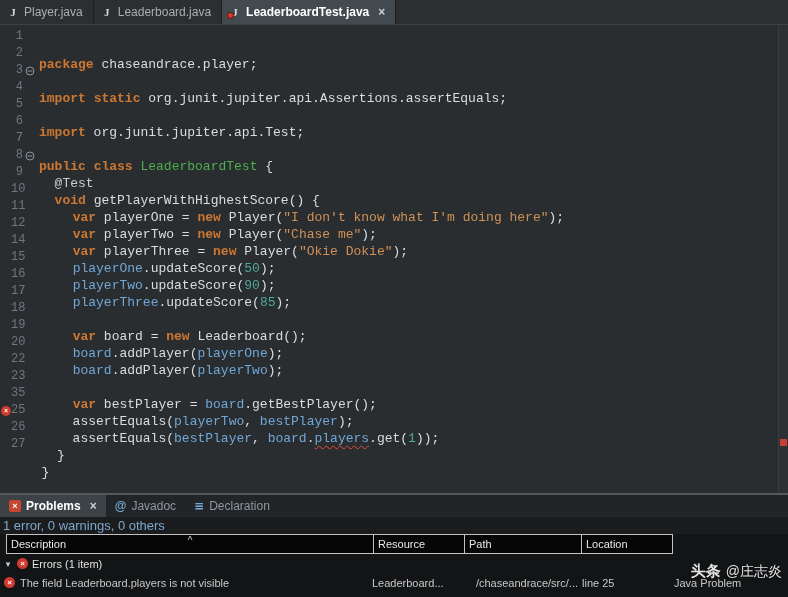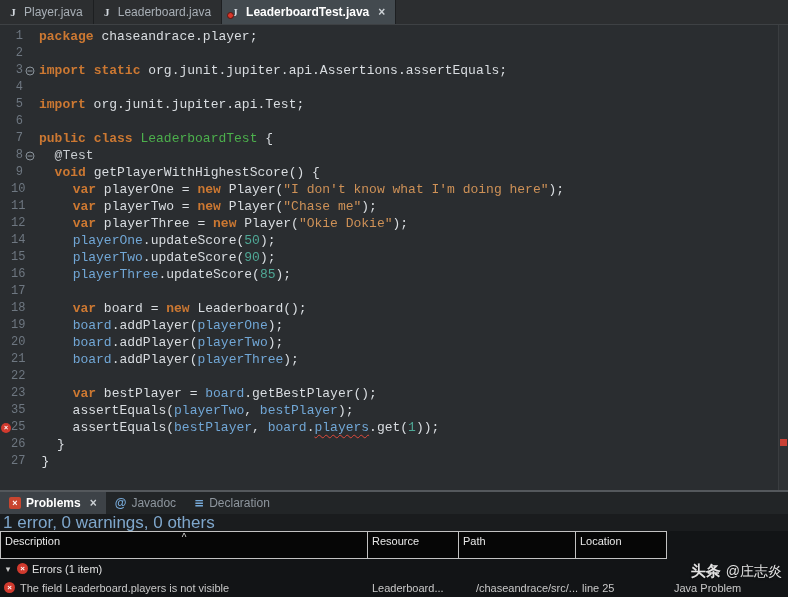--- a/index.html
+++ b/index.html
@@ -22,44 +22,44 @@
   .editor{position:relative;flex:1 1 auto;overflow:hidden;background:#2A2D30;font-family:"Liberation Mono", monospace;}
   #editor-lines{padding-top:3px;}
   .cline{display:flex;height:17px;line-height:17px;font-size:13px;}
   .gut{flex:0 0 37px;display:flex;align-items:center;color:#6E7781;}
   .emark{flex:0 0 10px;height:10px;margin-left:1px;}
   .emark.err{border-radius:50%;background:#D13A2E;color:#FFFFFF;font:bold 7px "Liberation Sans", sans-serif;line-height:10px;text-align:center;}
   .lnum{flex:1;text-align:right;font-size:12px;}
   .fold{flex:0 0 14px;height:17px;position:relative;}
   .fold.on::before{content:"";position:absolute;left:50%;top:50%;transform:translate(-50%,-50%);width:7px;height:7px;border:1px solid #8A939B;border-radius:50%;}
   .fold.on::after{content:"";position:absolute;left:50%;top:50%;transform:translate(-50%,-50%);width:5px;height:1px;background:#8A939B;}
-  .ccode{white-space:pre;margin-left:2px;color:#D9DDE1;}
+  .ccode{white-space:pre;margin-left:2px;color:#D9DDE1;margin-top:28px;}
   .tok-kw{color:#CC7832;font-weight:bold;}
   .tok-pln{color:#D9DDE1;}
   .tok-str{color:#CE9157;}
   .tok-cls{color:#4CB04C;}
   .tok-ann{color:#C9CDD1;}
   .tok-var{color:#71A7D6;}
   .tok-num{color:#4FA896;}
   .tok-errf{color:#71A7D6;text-decoration:underline;text-decoration-style:wavy;text-decoration-color:#E04A3C;text-decoration-thickness:1px;text-underline-offset:3px;}
   .ruler{position:absolute;top:0;right:0;bottom:0;width:9px;background:#2E3134;border-left:1px solid #3A3D40;}
   .rtick{position:absolute;left:1px;right:1px;top:414px;height:7px;background:#C84034;}
 
   
   .bottom{flex:0 0 104px;background:#121416;border-top:2px solid #54585C;box-sizing:border-box;position:relative;}
   .btabs{height:22px;display:flex;background:#222527;}
   .btab{display:flex;align-items:center;gap:5px;padding:0 9px;font-size:12px;color:#8E969E;cursor:default;white-space:nowrap;}
   .btab.active{background:#3D4247;color:#FFFFFF;font-weight:bold;}
   .bicon{display:inline-block;}
   .bicon.problems-icon{width:12px;height:12px;border-radius:2px;background:#C8452F;color:#FFF;font:bold 9px "Liberation Sans", sans-serif;line-height:12px;text-align:center;}
   .bicon.javadoc-icon{color:#76A9D8;font:bold 12px "Liberation Sans", sans-serif;}
   .bicon.declaration-icon{color:#76A9D8;font:bold 12px "DejaVu Sans", sans-serif;}
-  .summary{height:17px;line-height:17px;padding-left:3px;font-size:17px;color:#7FA7CC;background:#1A1C1E;}
+  .summary{height:17px;line-height:17px;padding-left:3px;font-size:13px;color:#7FA7CC;background:#1A1C1E;}
   .ptable{font-size:11px;}
-  .phead{display:flex;height:28px;}
+  .phead{display:flex;height:20px;padding-left:6px;}
   .pcol{position:relative;box-sizing:border-box;border:1px solid #C2C2C2;margin-left:-1px;background:#060606;color:#E8E8E8;line-height:18px;padding-left:4px;overflow:hidden;white-space:nowrap;}
   .pcol:first-child{margin-left:0;}
   .sort{position:absolute;top:-3px;left:50%;transform:translateX(-50%);font-size:10px;color:#D8D8D8;}
   .prow{display:flex;align-items:center;height:19px;color:#D0D0D0;}
   .prow.group{padding-left:3px;gap:4px;}
   .expander{width:10px;text-align:center;color:#C8C8C8;font-size:9px;font-family:"DejaVu Sans", sans-serif;}
   .xicon{display:inline-block;flex:0 0 11px;width:11px;height:11px;border-radius:50%;background:#D13A2E;color:#FFF;font:bold 8px "Liberation Sans", sans-serif;line-height:11px;text-align:center;}
   .grp-label{font-size:11px;color:#E0E0E0;}
   .prow.item .cell{box-sizing:border-box;padding-left:4px;overflow:hidden;white-space:nowrap;color:#C8C8C8;}
   .cell.w-desc{width:368px;display:flex;align-items:center;gap:5px;padding-left:18px;color:#D8D8D8;}
@@ -244,28 +244,20 @@
           <div class="gut">
             <span class="emark"></span>
             <span class="lnum">20</span>
             <span class="fold"></span>
           </div>
           <div class="ccode"><span class="tok-pln">    </span><span class="tok-var">board</span><span class="tok-pln">.addPlayer(</span><span class="tok-var">playerTwo</span><span class="tok-pln">);</span></div>
         </div>
         <div class="cline">
           <div class="gut">
             <span class="emark"></span>
-            <span class="lnum">21</span>
-            <span class="fold"></span>
-          </div>
-          <div class="ccode"><span class="tok-pln">    </span><span class="tok-var">board</span><span class="tok-pln">.addPlayer(</span><span class="tok-var">playerThree</span><span class="tok-pln">);</span></div>
-        </div>
-        <div class="cline">
-          <div class="gut">
-            <span class="emark"></span>
             <span class="lnum">22</span>
             <span class="fold"></span>
           </div>
           <div class="ccode"></div>
         </div>
         <div class="cline">
           <div class="gut">
             <span class="emark"></span>
             <span class="lnum">23</span>
             <span class="fold"></span>

